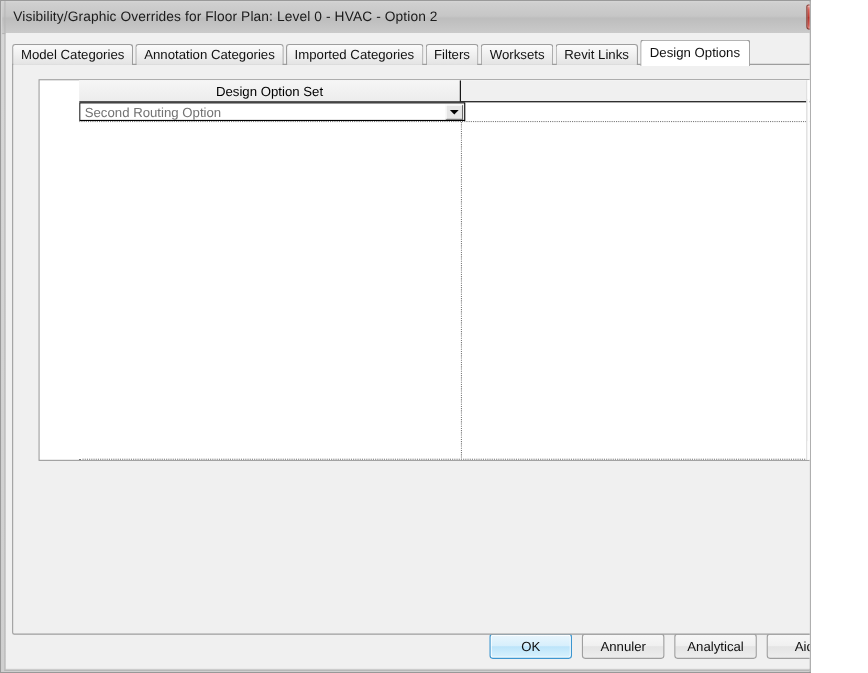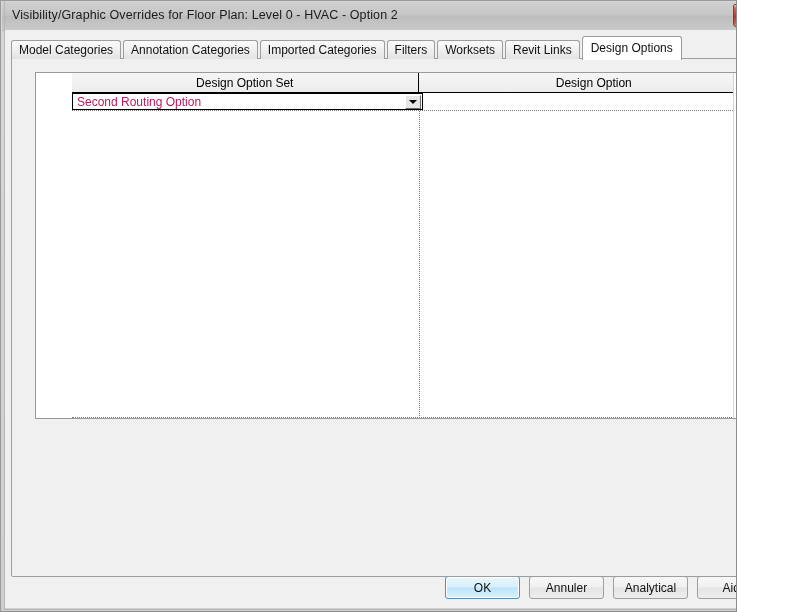--- a/index.html
+++ b/index.html
@@ -227,21 +227,21 @@
     border-left: 1px solid #000000;
     border-right: 1px solid #000000;
     border-bottom: 1px solid #000000;
     display: flex;
     align-items: center;
     cursor: default;
   }
   .cell-option-text {
     padding-left: 4px;
     font-size: 12px;
-    color: #be185d;
+    color: #737373;
     white-space: nowrap;
   }
   .combo-btn {
     position: absolute;
     right: 1px;
     top: 1px;
     width: 16px;
     height: 14px;
     box-sizing: border-box;
     background: #e6e6e6;
@@ -403,21 +403,20 @@
     </div>
 
     <div class="tabpanel">
 
       <div class="grid-wrap">
 
         <div class="grid-table">
 
           <div class="grid-header">
             <div class="hcell col1">Design Option Set</div>
-            <div class="hcell col2">Design Option</div>
           </div>
 
           <div class="grid-row">
             <div class="cell-option">
               <span class="cell-option-text">Second Routing Option</span>
               <span class="combo-btn">
                 <span class="combo-arrow"></span>
               </span>
             </div>
           </div>

